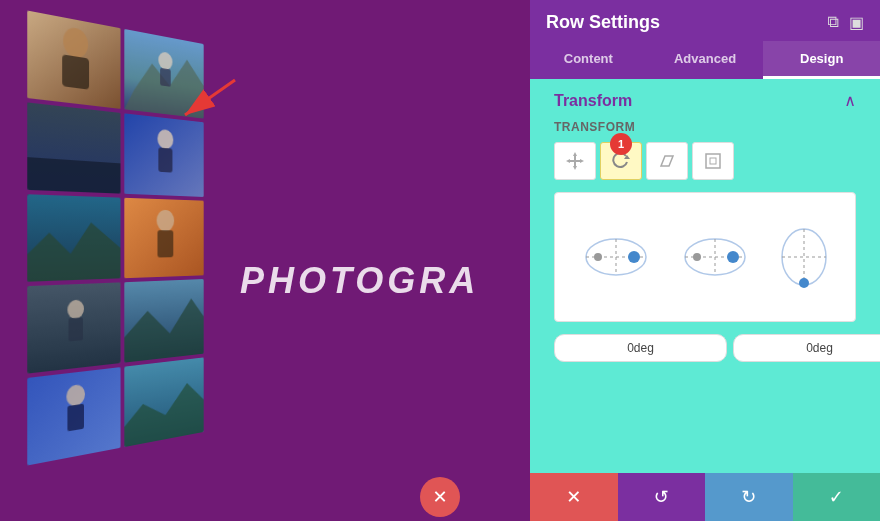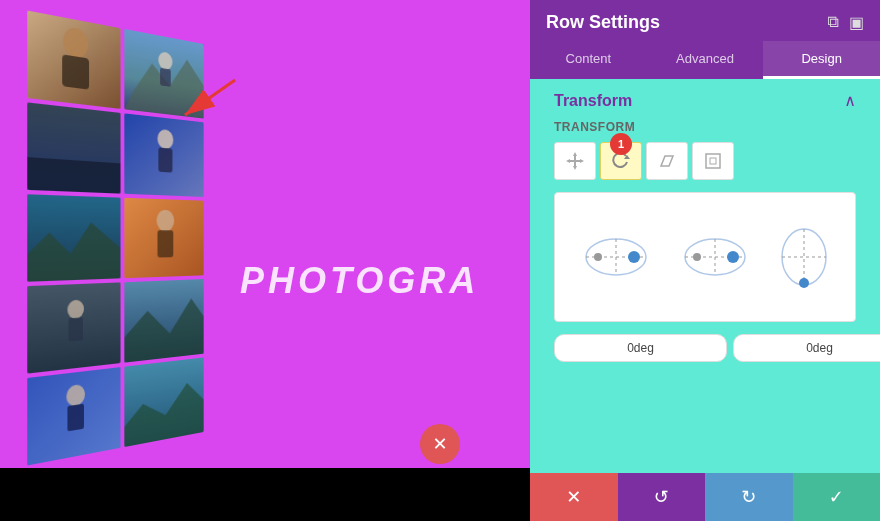--- a/index.html
+++ b/index.html
@@ -10,22 +10,22 @@
       font-family: Arial, sans-serif;
       background: #000;
       position: relative;
     }
 
     
     .canvas-area {
       position: absolute;
       left: 0; top: 0;
       width: 530px;
-      height: 468px;
-      background: #d946ef;
+      height: 521px;
+      background: #701a75;
       overflow: hidden;
     }
 
     
     .photo-grid {
       position: absolute;
       left: 30px;
       top: 30px;
       width: 200px;
       transform: perspective(400px) rotateY(20deg);
@@ -149,21 +149,21 @@
       background: #7b2fa0;
       display: flex;
     }
 
     .tab {
       flex: 1;
       padding: 10px 0;
       text-align: center;
       color: rgba(255,255,255,0.75);
       font-size: 13px;
-      font-weight: 400;
+      font-weight: 700;
       cursor: pointer;
       border-bottom: 3px solid transparent;
     }
 
     .tab.active {
       color: #fff;
       border-bottom: 3px solid #fff;
       background: rgba(255,255,255,0.1);
     }
 

